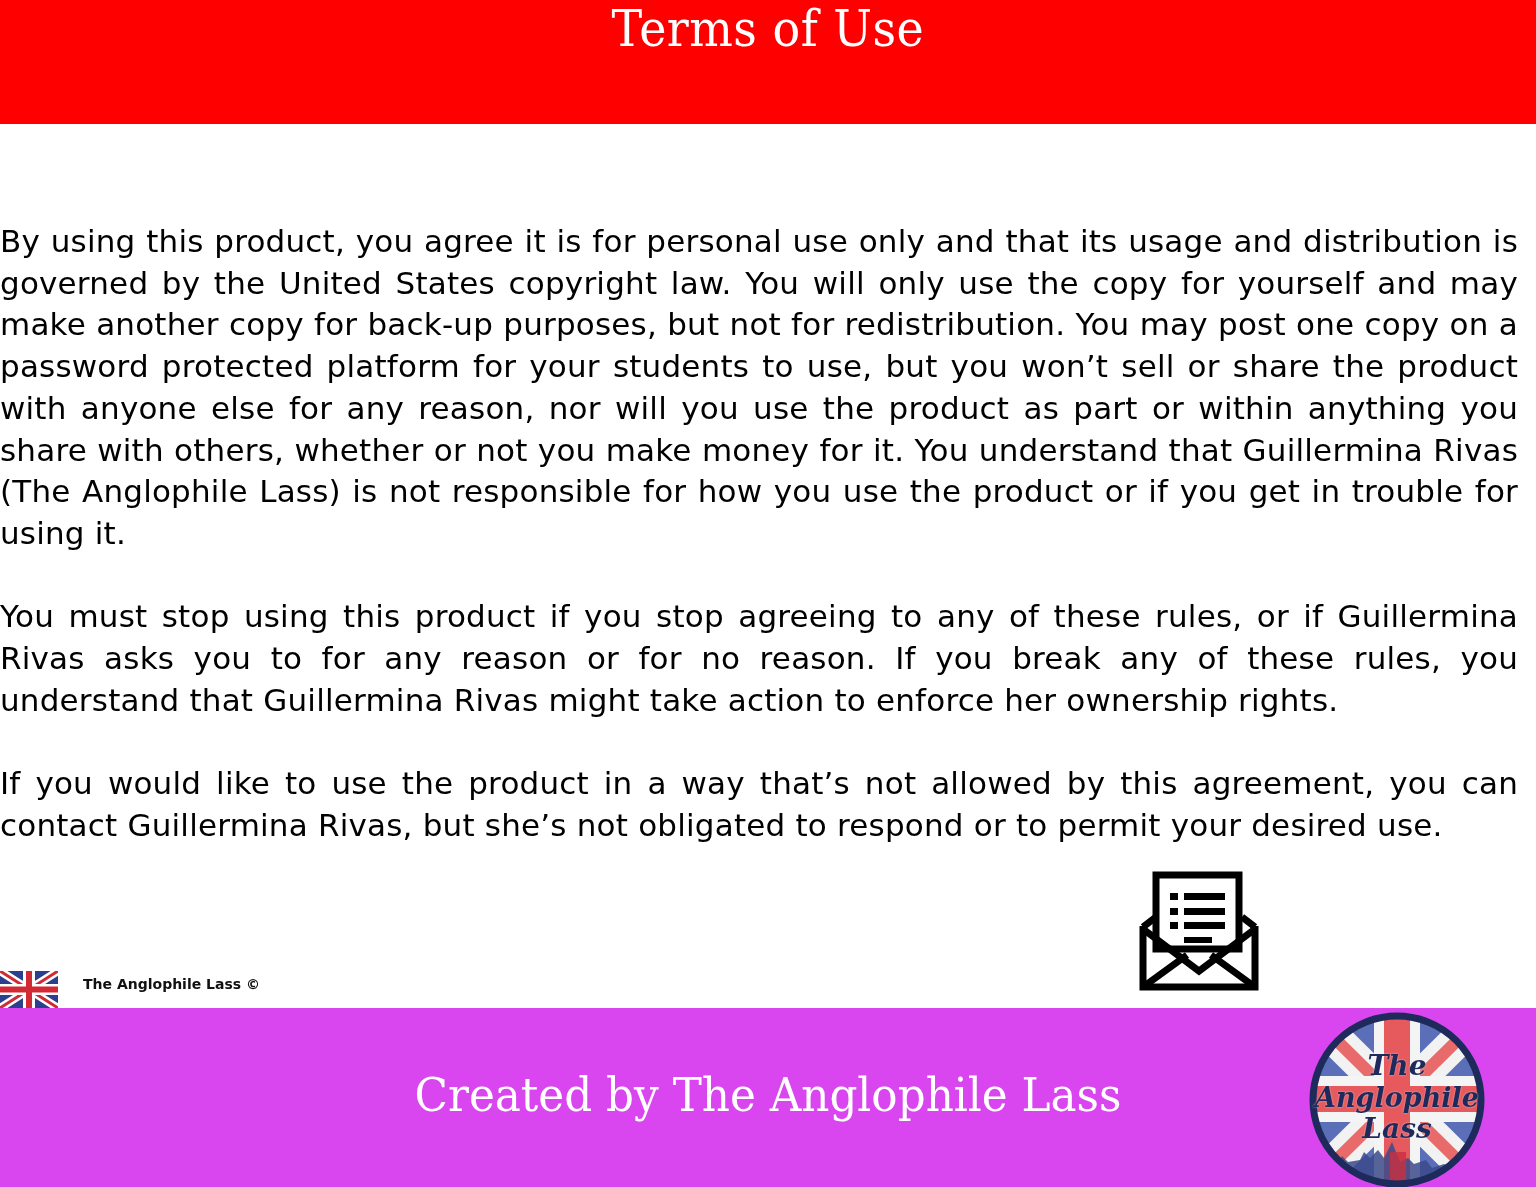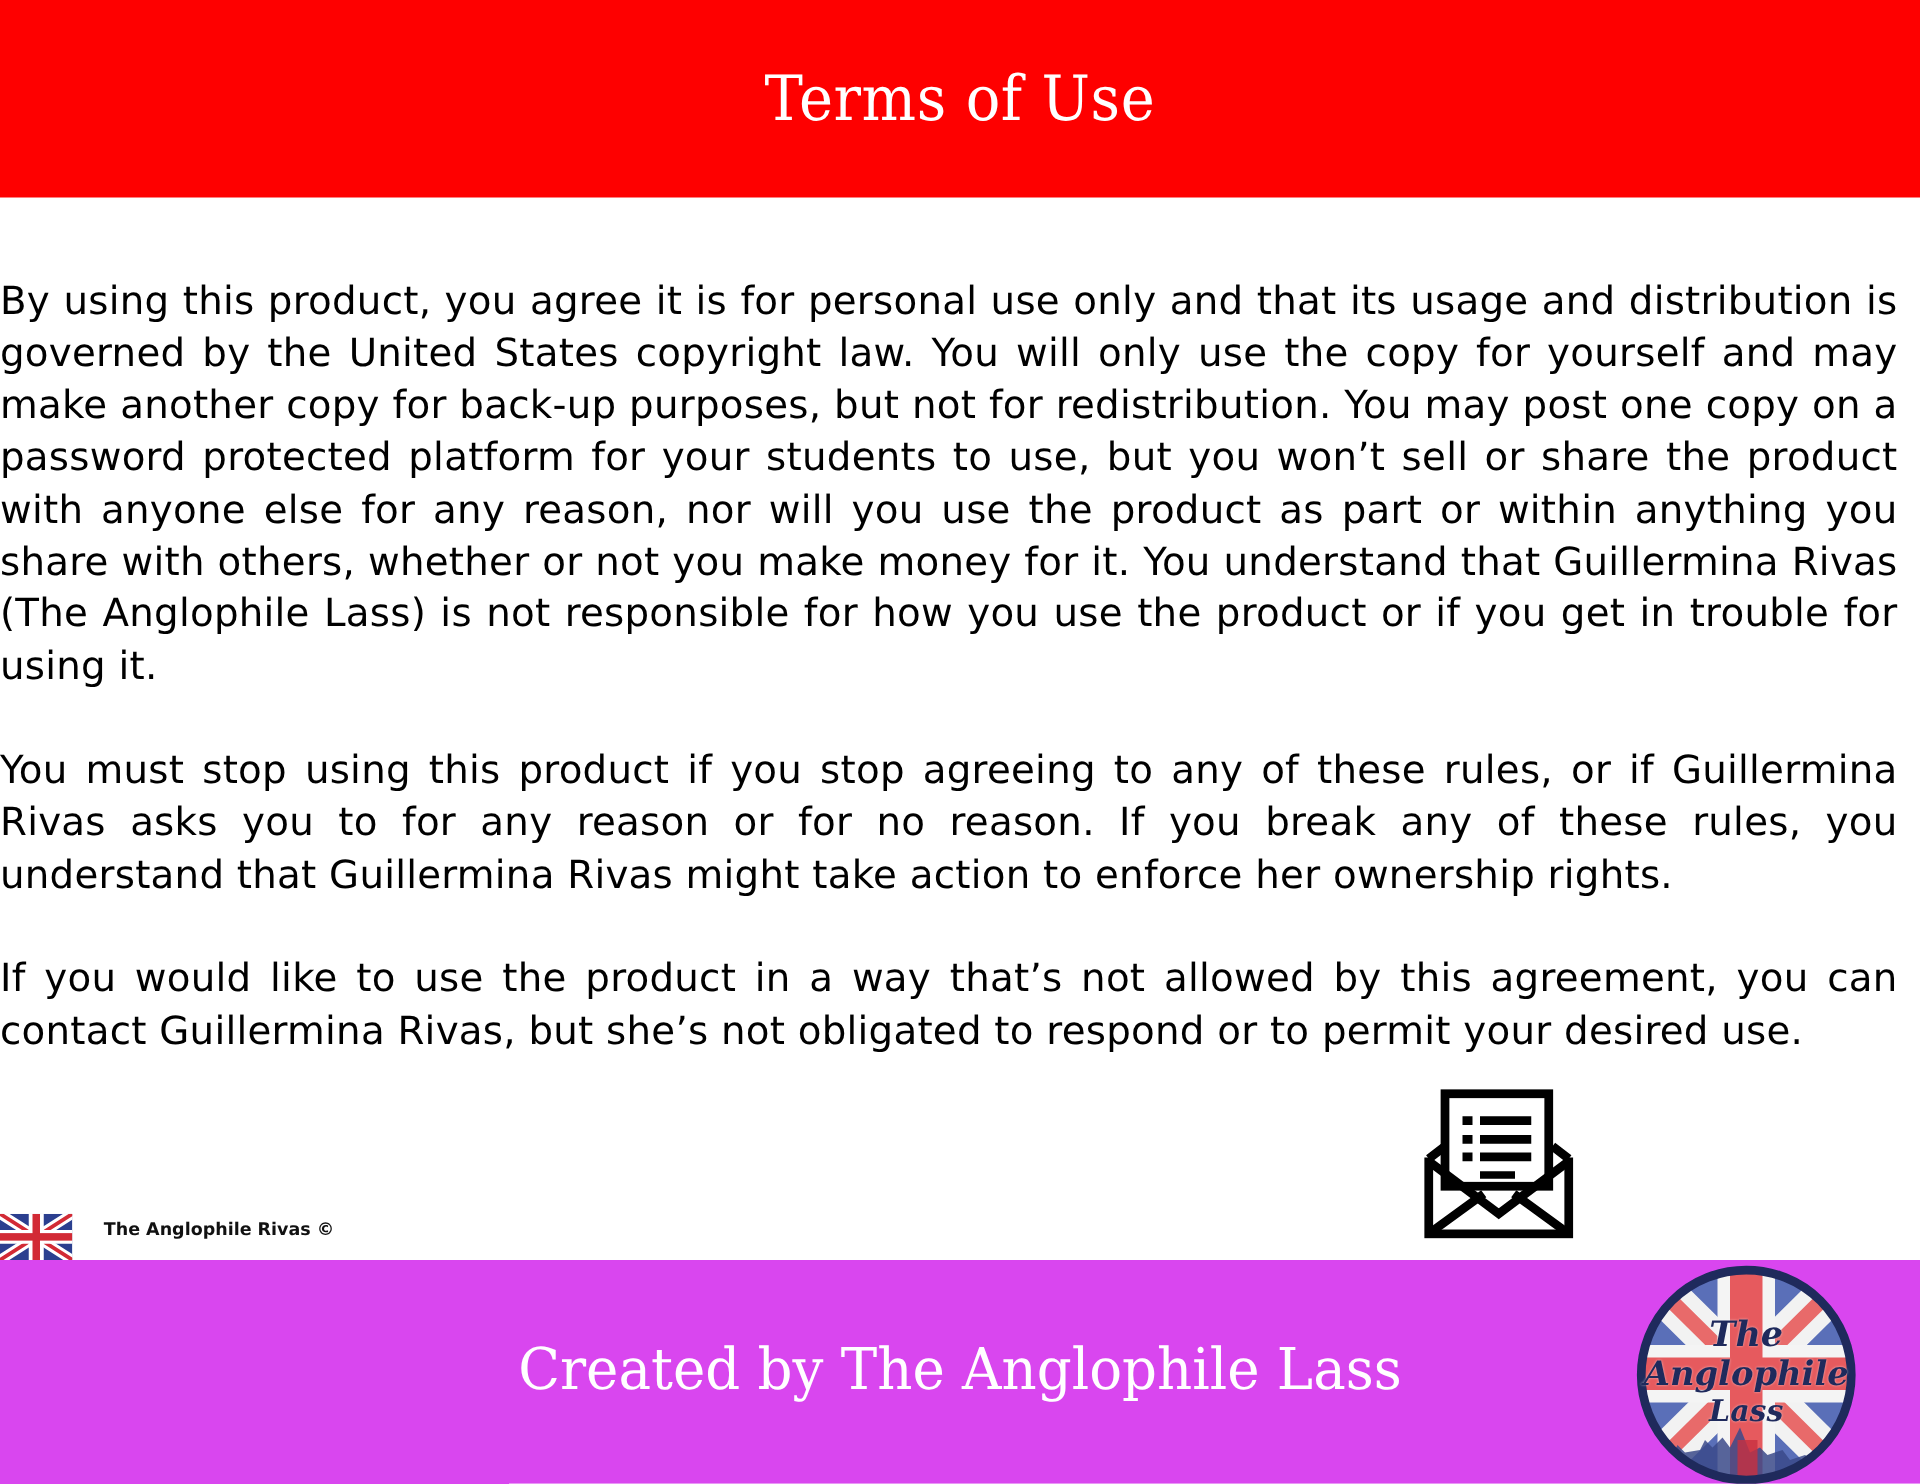--- a/index.html
+++ b/index.html
@@ -7,23 +7,23 @@
       width: 1536px;
       height: 1187px;
       background: #ffffff;
       overflow: hidden;
     }
     body { position: relative; }
 
     .header-bar {
       position: absolute;
       left: 0; top: 0;
-      width: 1536px; height: 158px;
+      width: 1536px; height: 124px;
       background: #fe0000;
-      display: flex; align-items: center; justify-content: center;
+      display: flex; justify-content: center;
     }
     .header-title {
       color: #ffffff;
       font-family: "DejaVu Serif", "Liberation Serif", serif;
       font-size: 50px;
       font-weight: normal;
       letter-spacing: 0.5px;
       transform: scaleX(0.92);
       margin-left: 0px;
     }
@@ -99,21 +99,21 @@
       display: flex; flex-direction: column; align-items: center; justify-content: center;
       font-family: "DejaVu Serif", "Liberation Serif", serif;
       font-style: italic;
       font-weight: bold;
       color: #1f2a5c;
       line-height: 1.0;
       text-shadow: 0 0 2px rgba(255,255,255,0.6);
     }
     .round-logo-text .l1 { font-size: 28px; margin-top: -6px; }
     .round-logo-text .l2 { font-size: 27px; margin-top: 4px; text-align: center; }
-    .round-logo-text .l3 { font-size: 24px; margin-top: 4px; }
+    .round-logo-text .l3 { font-size: 28px; margin-top: 4px; }
   </style>
 </head>
 <body>
 
 <div class="header-bar">
   <h1 class="header-title">Terms of Use</h1>
 </div>
 
 <div class="body-text">
   <p>By using this product, you agree it is for personal use only and that its usage and distribution is governed by the United States copyright law. You will only use the copy for yourself and may make another copy for back-up purposes, but not for redistribution. You may post one copy on a password protected platform for your students to use, but you won’t sell or share the product with anyone else for any reason, nor will you use the product as part or within anything you share with others, whether or not you make money for it. You understand that Guillermina Rivas (The Anglophile Lass) is not responsible for how you use the product or if you get in trouble for using it.</p>
@@ -126,21 +126,21 @@
     <svg width="58" height="37" viewBox="0 0 58 37">
       <rect width="58" height="37" fill="#2b3f8f"></rect>
       <path d="M0,0 L58,37 M58,0 L0,37" stroke="#ffffff" stroke-width="8"></path>
       <path d="M0,0 L58,37 M58,0 L0,37" stroke="#d22a35" stroke-width="3"></path>
       <rect x="23" y="0" width="12" height="37" fill="#ffffff"></rect>
       <rect x="0" y="13" width="58" height="11" fill="#ffffff"></rect>
       <rect x="26" y="0" width="6" height="37" fill="#d22a35"></rect>
       <rect x="0" y="15.5" width="58" height="6" fill="#d22a35"></rect>
     </svg>
   </div>
-  <span class="small-logo-text">The Anglophile Rivas ©</span>
+  <span class="small-logo-text">The Anglophile Lass ©</span>
 </div>
 
 <div class="mail-icon">
   <svg width="120" height="120" viewBox="0 0 120 120">
 
     <rect x="17" y="4" width="83" height="74" fill="#ffffff" stroke="#000" stroke-width="7"></rect>
     <rect x="31" y="22" width="8" height="7" fill="#000"></rect>
     <rect x="45" y="22" width="41" height="7" fill="#000"></rect>
     <rect x="31" y="37" width="8" height="7" fill="#000"></rect>
     <rect x="45" y="37" width="41" height="7" fill="#000"></rect>

